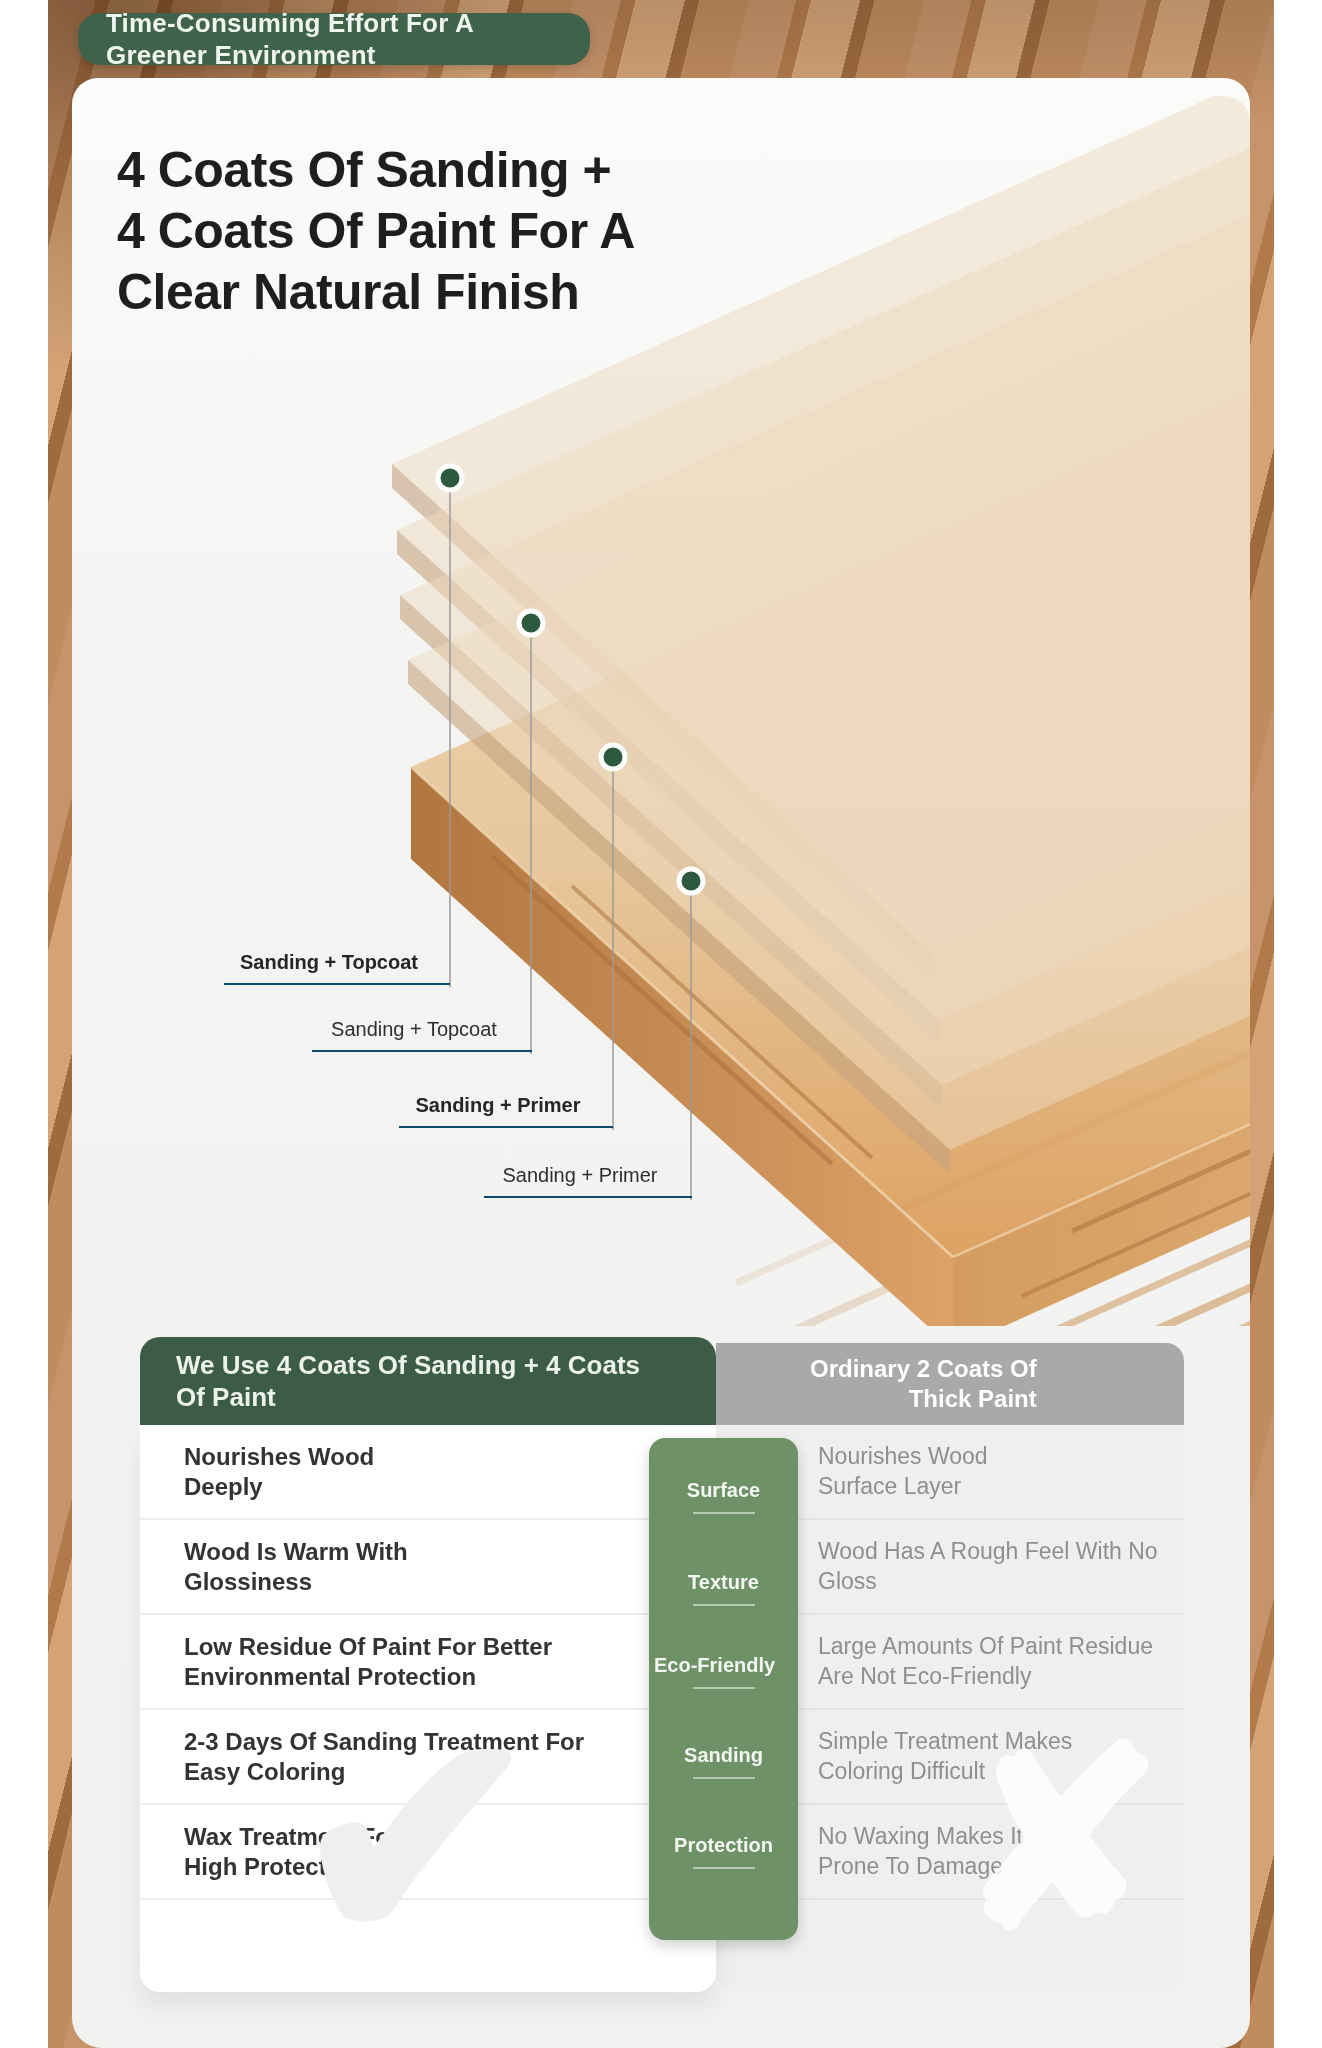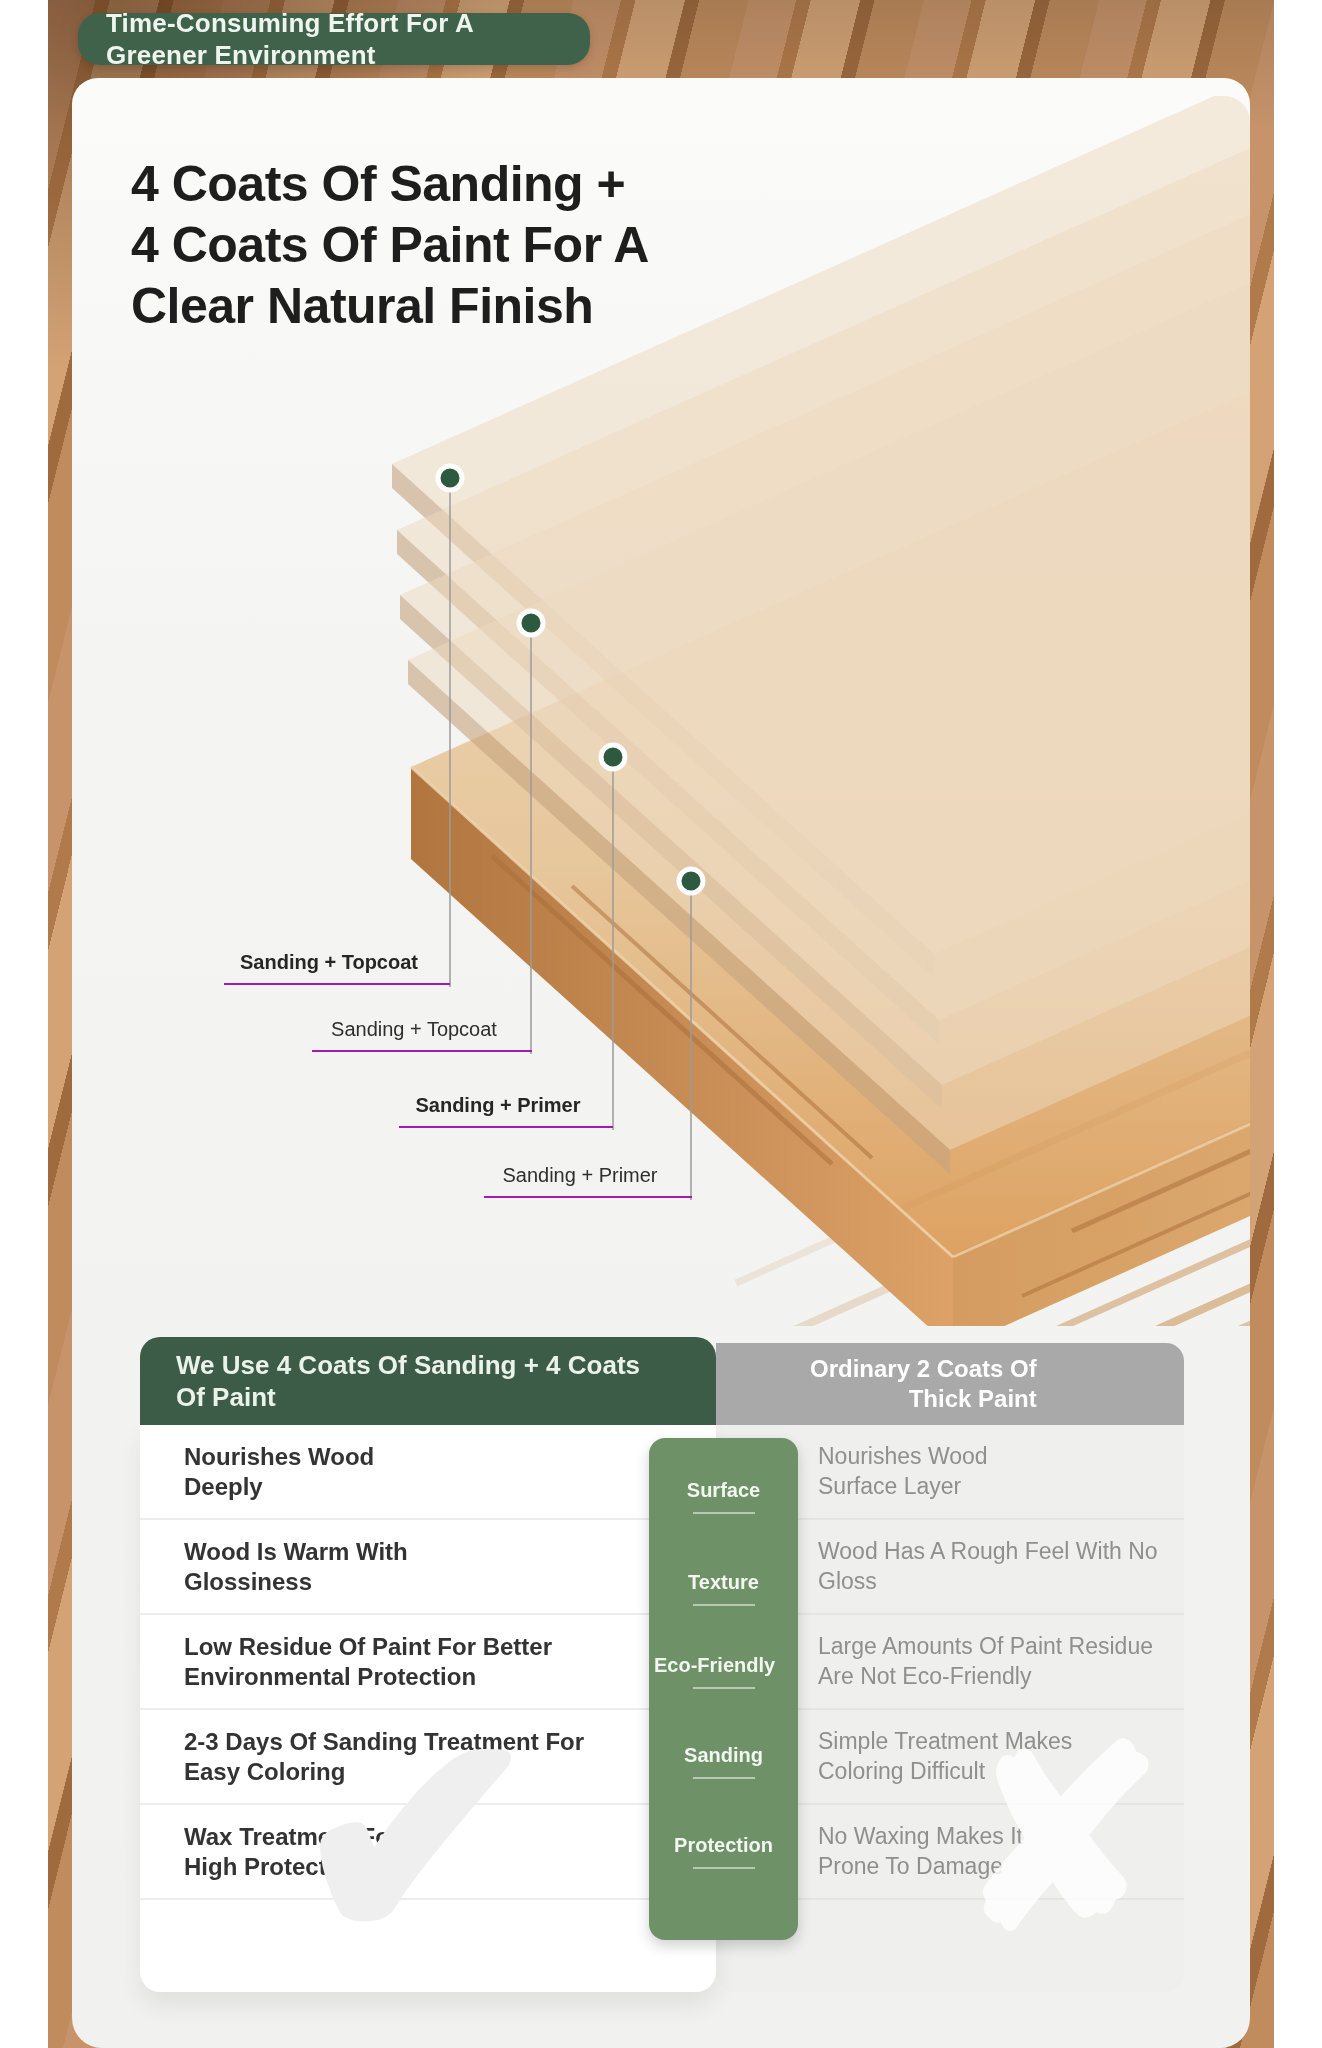--- a/index.html
+++ b/index.html
@@ -46,21 +46,21 @@
   
   .scene{
     position:absolute;left:72px;top:96px;width:1178px;height:1230px;
     clip-path:inset(0 round 0 26px 0 0);
     z-index:2;
   }
   
   .callout{
     position:absolute;z-index:6;
     font-size:20px;color:#2e2e2e;text-align:center;
-    padding:0 26px 9px 10px;border-bottom:2px solid #a21caf;
+    padding:0 26px 9px 10px;border-bottom:2px solid #0c4a6e;
     white-space:nowrap;
   }
   .callout.bold{font-weight:700;color:#262626;}
   .co1{right:872px;top:951px;min-width:190px;}
   .co2{right:790px;top:1018px;min-width:184px;}
   .co3{right:709px;top:1094px;min-width:178px;}
   .co4{right:630px;top:1164px;min-width:172px;}
   
   .table{position:absolute;left:140px;top:1337px;width:1044px;height:655px;z-index:4;}
   .th-left{
@@ -183,21 +183,21 @@
     <circle cx="541" cy="661" r="12"></circle>
     <circle cx="619" cy="785" r="12"></circle>
   </g>
 </svg>
 
 <div class="badge" style="background:#40624b;">
   <span>Time-Consuming Effort For A
 Greener Environment</span>
 </div>
 
-<h1 class="headline" style="margin:14px;">4 Coats Of Sanding +
+<h1 class="headline" style="margin:0;">4 Coats Of Sanding +
 4 Coats Of Paint For A
 Clear Natural Finish</h1>
 
 <div class="callout bold co1">Sanding + Topcoat</div>
 <div class="callout co2">Sanding + Topcoat</div>
 <div class="callout bold co3">Sanding + Primer</div>
 <div class="callout co4">Sanding + Primer</div>
 
 <div class="table">
 

